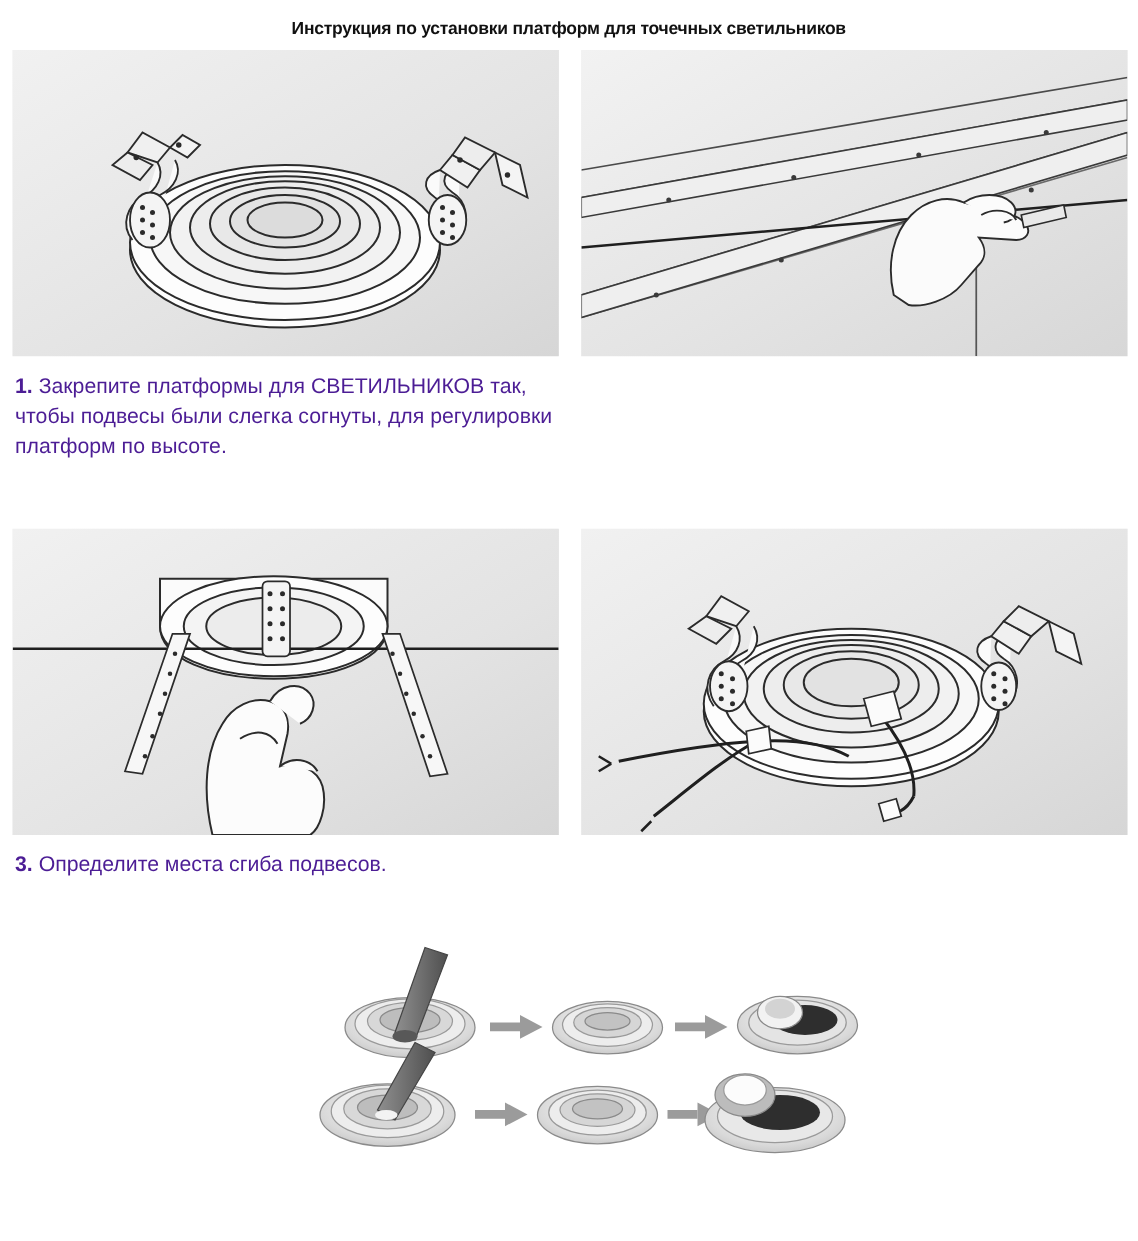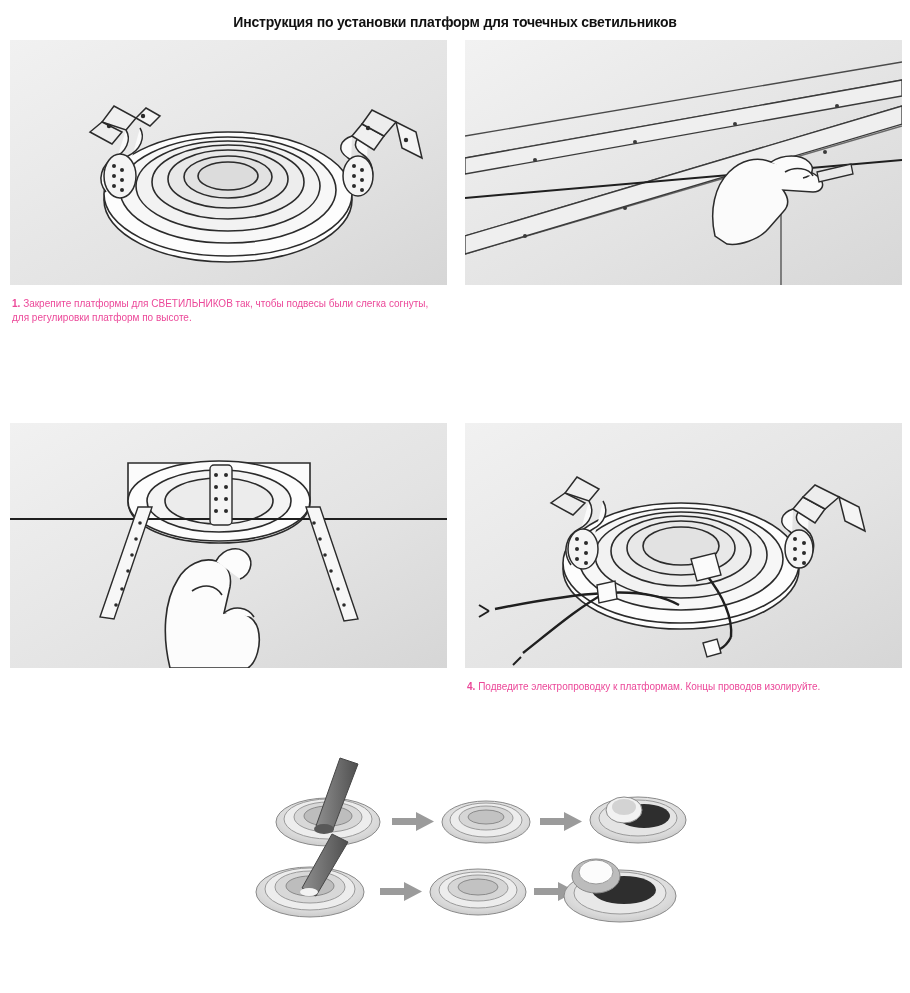--- a/index.html
+++ b/index.html
@@ -41,24 +41,24 @@
   }
   .figure {
     width: 437px;
     height: 245px;
     background: linear-gradient(135deg, #efefef 0%, #e2e2e2 55%, #d8d8d8 100%);
     position: relative;
     overflow: hidden;
     border: 0;
   }
   .caption {
-    font-size: 10px;
+    font-size: 17px;
     line-height: 1.42;
     padding: 12px 2px 0 2px;
-    color: #ec4899;
+    color: #4c1d95;
   }
   .caption .num {
     font-weight: bold;
   }
   .row-1 .caption {
     min-height: 120px;
   }
   .row-2 .caption {
     min-height: 56px;
   }
@@ -271,20 +271,24 @@
           <g fill="#fcfcfc" stroke="#2b2b2b" stroke-width="1.6">
             <path d="M160 245 C 152 212, 154 178, 168 156 C 176 142, 192 134, 206 138
                      C 218 142, 222 152, 220 164 L 214 190
                      C 228 186, 244 192, 248 206 C 252 222, 246 240, 238 245 Z"></path>
             <path d="M206 138 C 214 124, 230 122, 238 132 C 244 140, 240 152, 230 156"></path>
             <path d="M214 190 C 224 182, 238 184, 244 194"></path>
             <path d="M182 168 C 194 160, 206 162, 212 172"></path>
           </g>
         </svg>
       </div>
+      <div class="caption">
+        <span class="num">3.</span>
+        <span>Определите места сгиба подвесов.</span>
+      </div>
     </div>
 
     <div class="cell row-2">
       <div class="figure">
         <svg width="437" height="245" viewBox="0 0 437 245">
           <defs>
             <linearGradient id="bg4" x1="0" y1="0" x2="1" y2="1">
               <stop offset="0%" stop-color="#f1f1f1"></stop>
               <stop offset="60%" stop-color="#e3e3e3"></stop>
               <stop offset="100%" stop-color="#d6d6d6"></stop>
@@ -347,24 +351,20 @@
             <path d="M132 162 L 150 158 L 152 176 L 134 180 Z"></path>
             <path d="M226 136 L 250 130 L 256 152 L 232 158 Z"></path>
             <path d="M238 220 L 252 216 L 256 230 L 242 234 Z"></path>
           </g>
           <g stroke="#1f1f1f" stroke-width="2" fill="none">
             <path d="M24 188 L 14 182"></path>
             <path d="M24 188 L 14 194"></path>
             <path d="M56 234 L 48 242"></path>
           </g>
         </svg>
-      </div>
-      <div class="caption">
-        <span class="num">4.</span>
-        <span>Подведите электропроводку к платформам. Концы проводов изолируйте.</span>
       </div>
     </div>
 
   </div>
 
   <div class="footer-fig">
     <span class="hidden-text">Схема последовательности установки светильника в платформу</span>
     <svg width="890" height="200" viewBox="0 0 890 200">
       <defs>
         <radialGradient id="ringg" cx="50%" cy="40%" r="70%">

